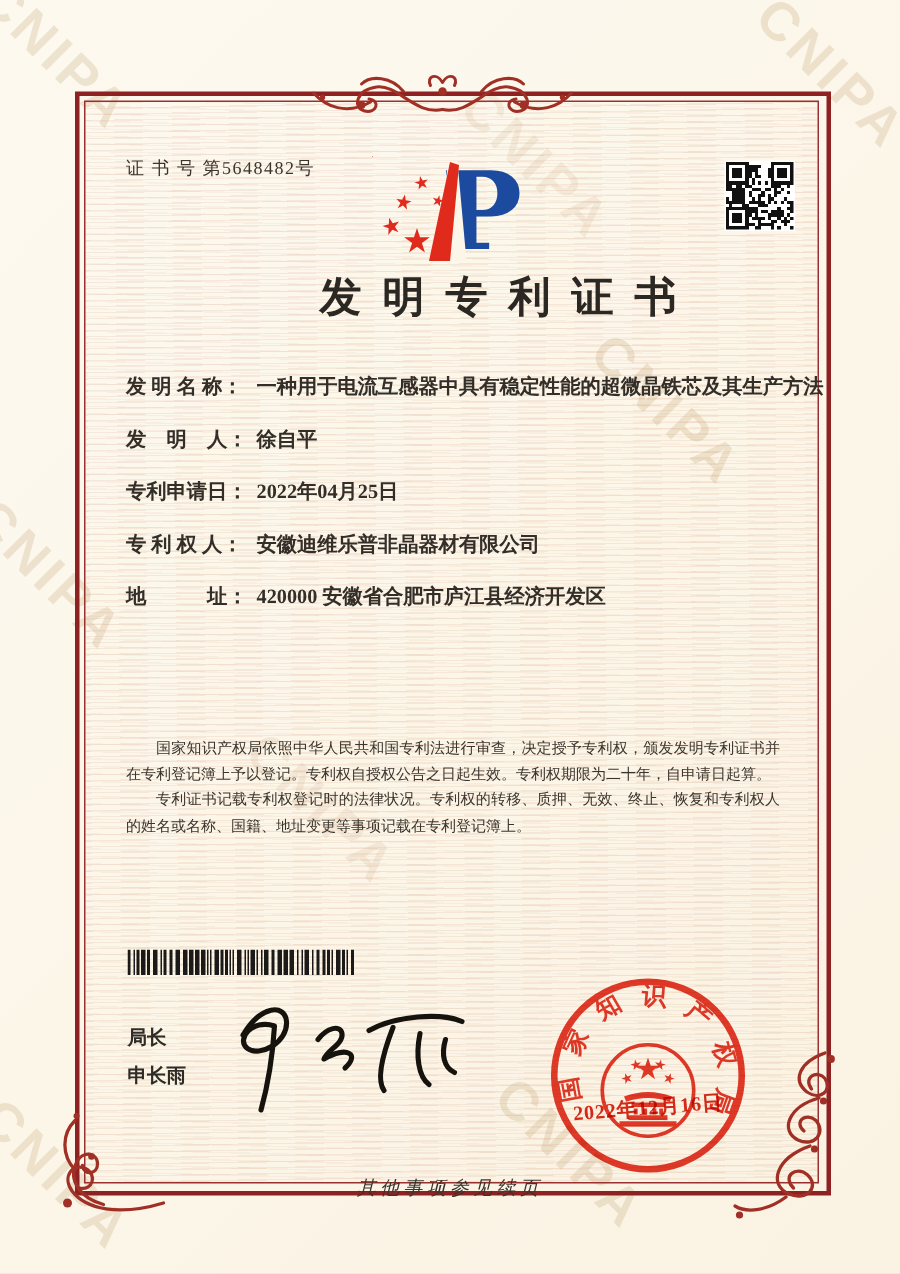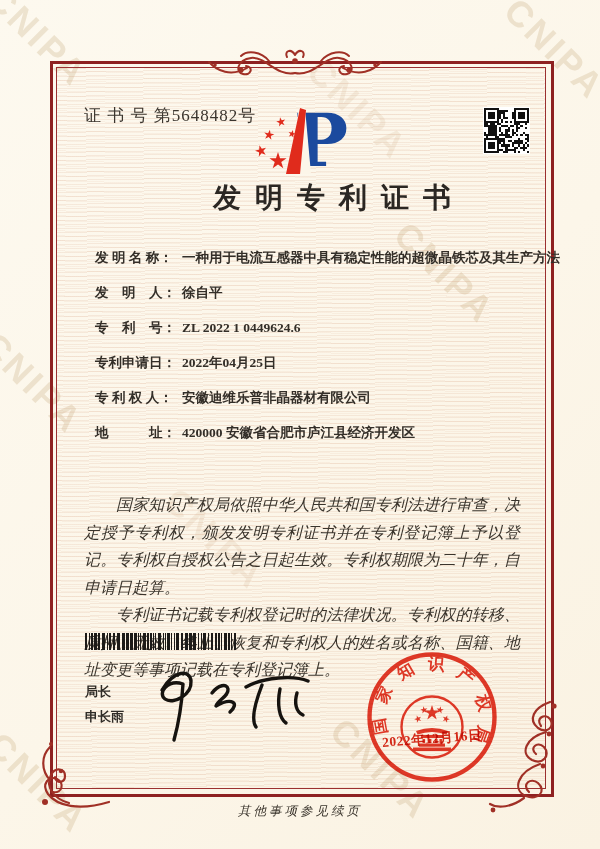--- a/index.html
+++ b/index.html
@@ -21,49 +21,49 @@
   .frame-outer{position:absolute; left:50px; top:61px; width:498px; height:730px;
     border:3px solid #8e2121;}
   .frame-inner{position:absolute; left:56px; top:67px; width:488px; height:720px;
     border:1px solid #9b3030;
     background-image:
       repeating-linear-gradient(179deg, rgba(209,150,118,0.16) 0 1px, rgba(0,0,0,0) 1px 4px),
       repeating-linear-gradient(181.5deg, rgba(223,170,140,0.12) 0 1px, rgba(0,0,0,0) 1px 5px);
   }
   .ornament{position:absolute; pointer-events:none;}
   
-  .cert-no{position:absolute; left:84px; top:104px; font-size:17px; letter-spacing:1px; color:#3b352e;}
+  .cert-no{position:absolute; left:84px; top:104px; font-size:12px; letter-spacing:1px; color:#3b352e;}
   .logo{position:absolute; left:248px; top:104px; width:112px; height:76px;}
   .qr{position:absolute; left:483px; top:107px; width:45px; height:45px; background:#fff; padding:1px;}
   .title{position:absolute; left:0; top:179px; width:100%; text-align:center;
     font-size:28px; font-weight:600; letter-spacing:14px; text-indent:14px; color:#2b2723;padding-left:32px;}
   
-  .fields{position:absolute; left:84px; top:240px; width:440px; font-size:13.5px; font-weight:600;margin-left:11px;}
+  .fields{position:absolute; left:84px; top:240px; width:440px; font-size:13.5px; font-weight:600;}
   .frow{position:relative; height:35px; line-height:35px; white-space:nowrap;}
   .flabel{display:inline-block; min-width:84px; white-space:pre;}
   .fvalue{margin-left:3px;}
   .grant2{position:absolute; left:234px; top:0;}
   
-  .body-text{position:absolute; left:84px; top:491px; width:436px; font-size:16px;
-    line-height:1.72; font-style:italic; text-align:justify; color:#3a342c;}
+  .body-text{position:absolute; left:84px; top:491px; width:436px; font-size:10px;
+    line-height:1.72; text-align:justify; color:#3a342c;}
   .body-text p{margin:0; text-indent:2em;}
   
   .barcode{position:absolute; left:85px; top:633px; width:156px; height:17px;}
   .director{position:absolute; left:85px; top:679px;
     font-family:"Liberation Sans","DejaVu Sans",sans-serif; font-weight:bold;
     font-size:13px; color:#2f2b26; line-height:25px;}
   .signature{position:absolute; left:142px; top:660px; width:180px; height:88px;}
   .seal{position:absolute; left:364px; top:649px; width:136px; height:136px;
     mix-blend-mode:multiply; opacity:.96;}
   .seal-date{position:absolute; left:358px; top:730px; width:148px; text-align:center;
     font-size:13.5px; font-weight:bold; color:#d92c1b; letter-spacing:.5px;
     transform:rotate(-4.5deg); mix-blend-mode:multiply;}
   .page-no{position:absolute; left:0; top:773px; width:100%; text-align:center;
     font-size:12px; letter-spacing:2px; color:#3b352e;}
-  .cont-note{position:absolute; left:0; top:803px; width:100%; text-align:center;
+  .cont-note{position:absolute; left:0; top:784px; width:100%; text-align:center;
     font-size:12.5px; font-style:italic; letter-spacing:3px; color:#3a342c;}
   svg{display:block;}
 </style>
 </head>
 <body>
 
 <div class="page">
 
   <span class="wm" style="left:-25px; top:15px;">CNIPA</span>
   <span class="wm light" style="left:295px; top:88px;">CNIPA</span>
@@ -291,23 +291,20 @@
   <div class="title">发明专利证书</div>
 
   <div class="fields">
     <div class="frow">
       <span class="flabel">发 明 名 称：</span><span class="fvalue">一种用于电流互感器中具有稳定性能的超微晶铁芯及其生产方法</span>
     </div>
     <div class="frow">
       <span class="flabel">发　明　人：</span><span class="fvalue">徐自平</span>
     </div>
     <div class="frow">
-      <span class="flabel">专　利　号：</span><span class="fvalue">ZL 2022 1 0449624.6</span>
-    </div>
-    <div class="frow">
       <span class="flabel">专利申请日：</span><span class="fvalue">2022年04月25日</span>
     </div>
     <div class="frow">
       <span class="flabel">专 利 权 人：</span><span class="fvalue">安徽迪维乐普非晶器材有限公司</span>
     </div>
     <div class="frow">
       <span class="flabel">地　　　址：</span><span class="fvalue">420000 安徽省合肥市庐江县经济开发区</span>
     </div>
     <div class="frow">
     </div>

